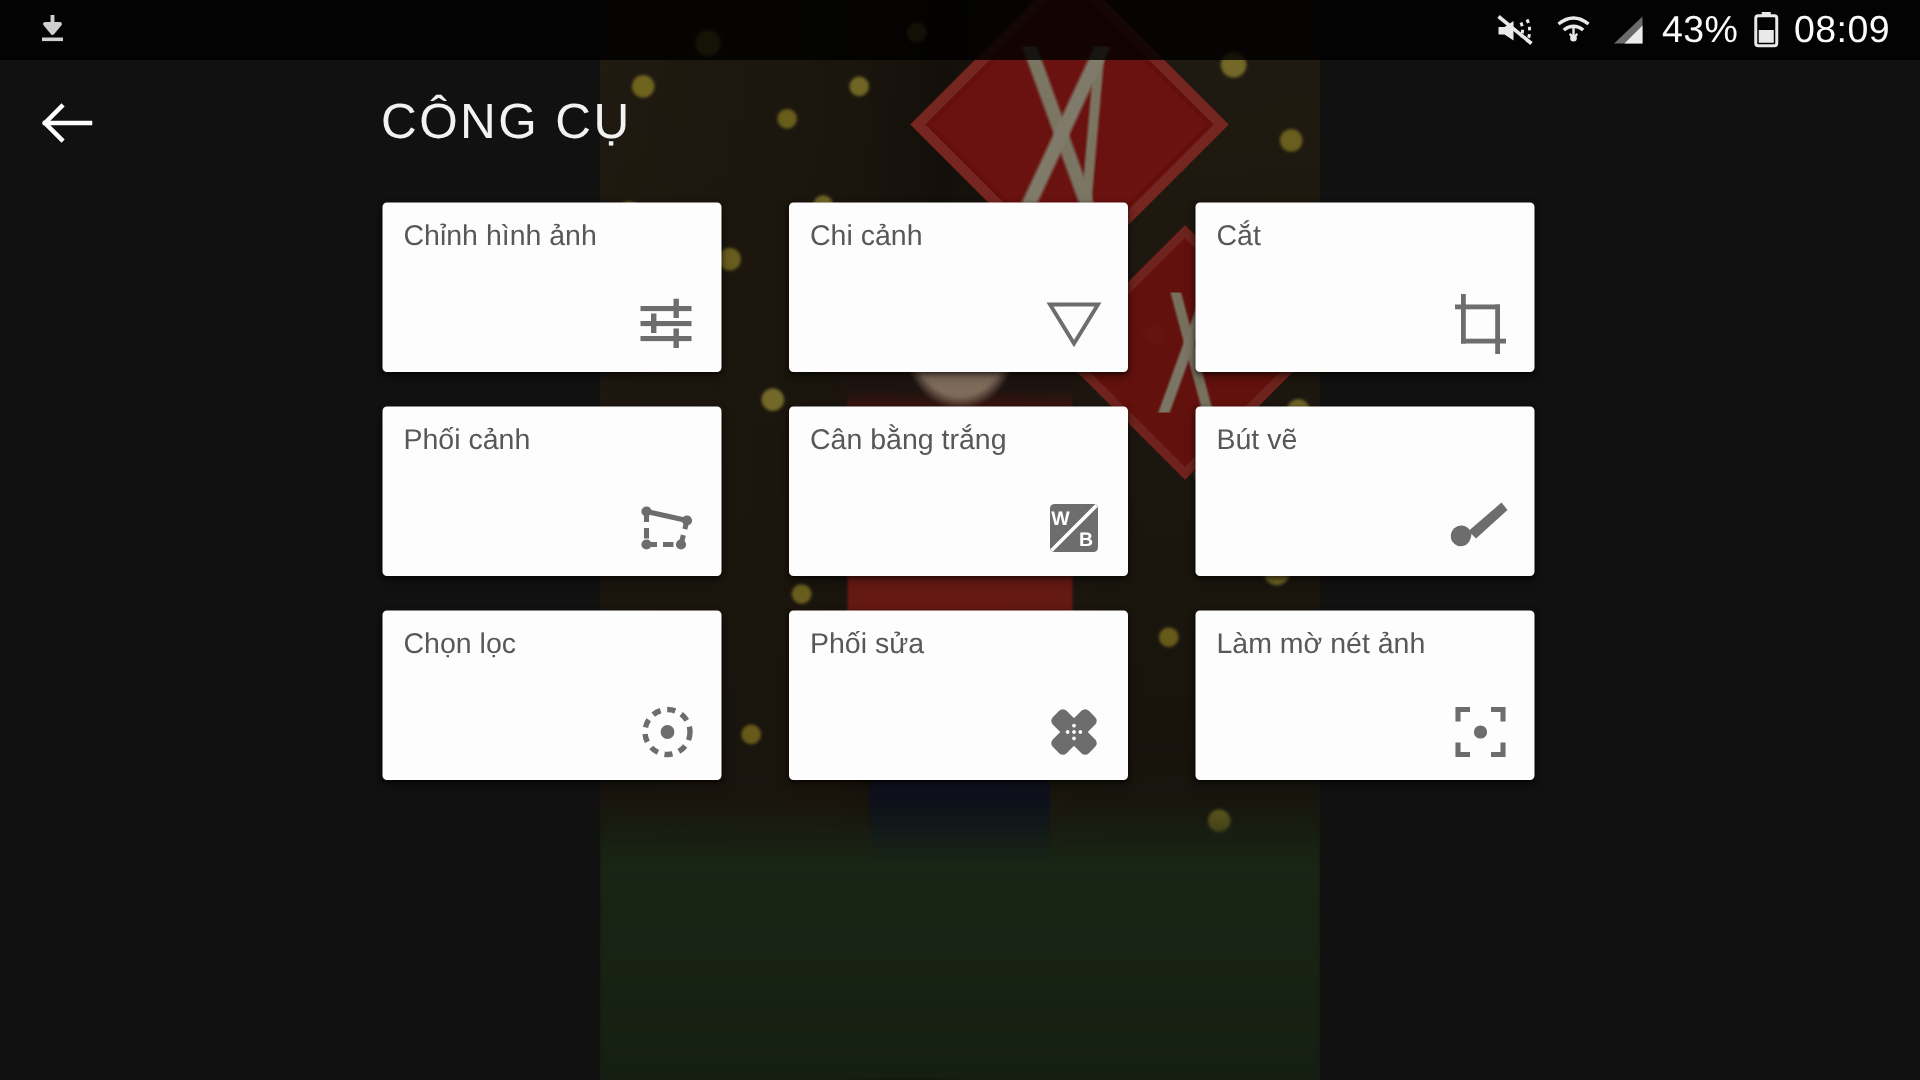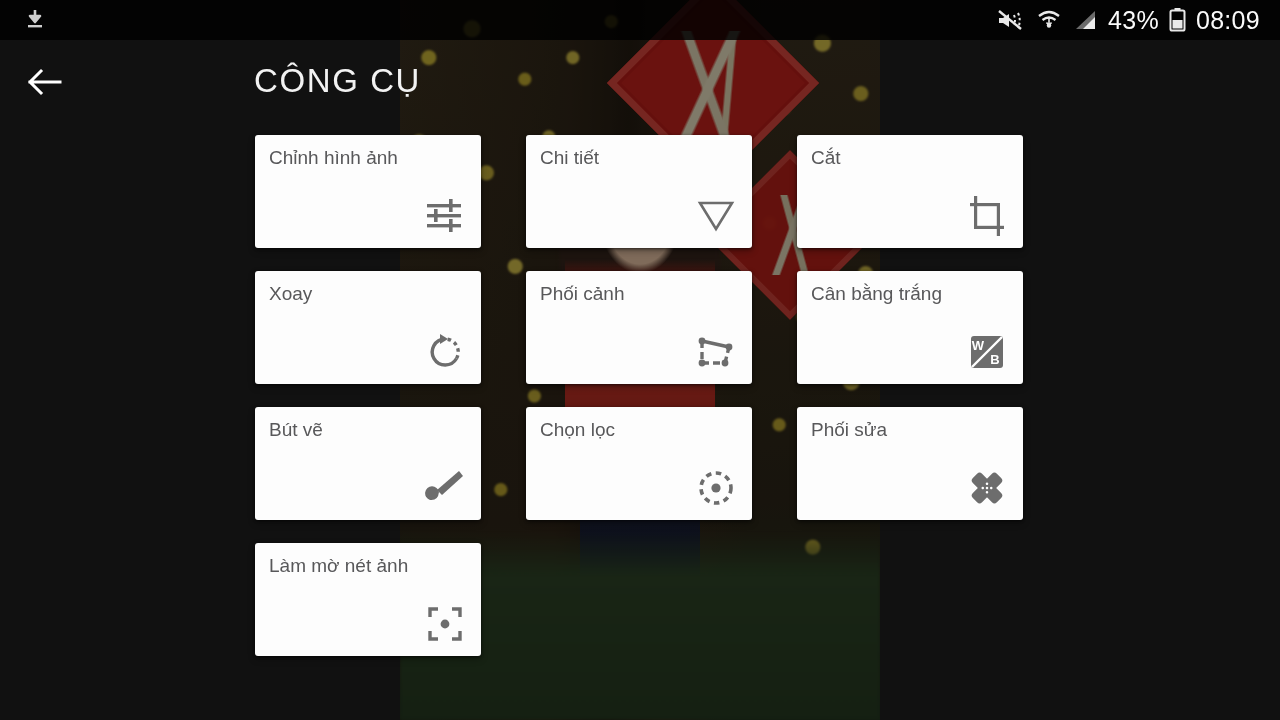--- a/index.html
+++ b/index.html
@@ -295,21 +295,21 @@
             <rect x="2" y="25" width="34" height="3.4"></rect>
             <rect x="24" y="0" width="3.6" height="13"></rect>
             <rect x="9" y="10" width="3.6" height="13"></rect>
             <rect x="24" y="20" width="3.6" height="13"></rect>
           </g>
         </svg>
       </span>
     </div>
 
     <div class="card">
-      <span class="label">Chi tiết</span>
+      <span class="label">Chi cảnh</span>
       <span class="ico">
         <svg width="40" height="36" viewBox="0 0 40 36">
           <path d="M4 5 H36 L20 31 z" fill="none" stroke="#6d6d6d" stroke-width="2.6" stroke-linejoin="miter"></path>
         </svg>
       </span>
     </div>
 
     <div class="card">
       <span class="label">Cắt</span>
       <span class="ico">
@@ -317,30 +317,20 @@
           <g fill="#6d6d6d">
             <rect x="7" y="0" width="3.2" height="33"></rect>
             <rect x="7" y="29.8" width="30" height="3.2"></rect>
             <rect x="29.8" y="7" width="3.2" height="33"></rect>
             <rect x="3" y="7" width="30" height="3.2"></rect>
           </g>
         </svg>
       </span>
     </div>
 
-    <div class="card">
-      <span class="label">Xoay</span>
-      <span class="ico">
-        <svg width="38" height="38" viewBox="0 0 38 38">
-          <path d="M19 6 A13 13 0 1 0 30.5 25.5" fill="none" stroke="#6d6d6d" stroke-width="3.4" stroke-linecap="butt"></path>
-          <path d="M30.5 25.5 A13 13 0 0 0 19 6" fill="none" stroke="#6d6d6d" stroke-width="3.4" stroke-dasharray="3.5 3.5"></path>
-          <path d="M14 1 L22 6 L14 11 z" fill="#6d6d6d"></path>
-        </svg>
-      </span>
-    </div>
 
     <div class="card">
       <span class="label">Phối cảnh</span>
       <span class="ico">
         <svg width="40" height="38" viewBox="0 0 40 38">
           <g stroke="#6d6d6d" stroke-width="3.4" fill="none" stroke-linecap="butt">
             <path d="M6 8 L6 30" stroke-dasharray="7 4"></path>
             <path d="M6 8 L33 14"></path>
             <path d="M33 14 L29 30" stroke-dasharray="6 4"></path>
             <path d="M6 30 L29 30" stroke-dasharray="7 4"></path>

